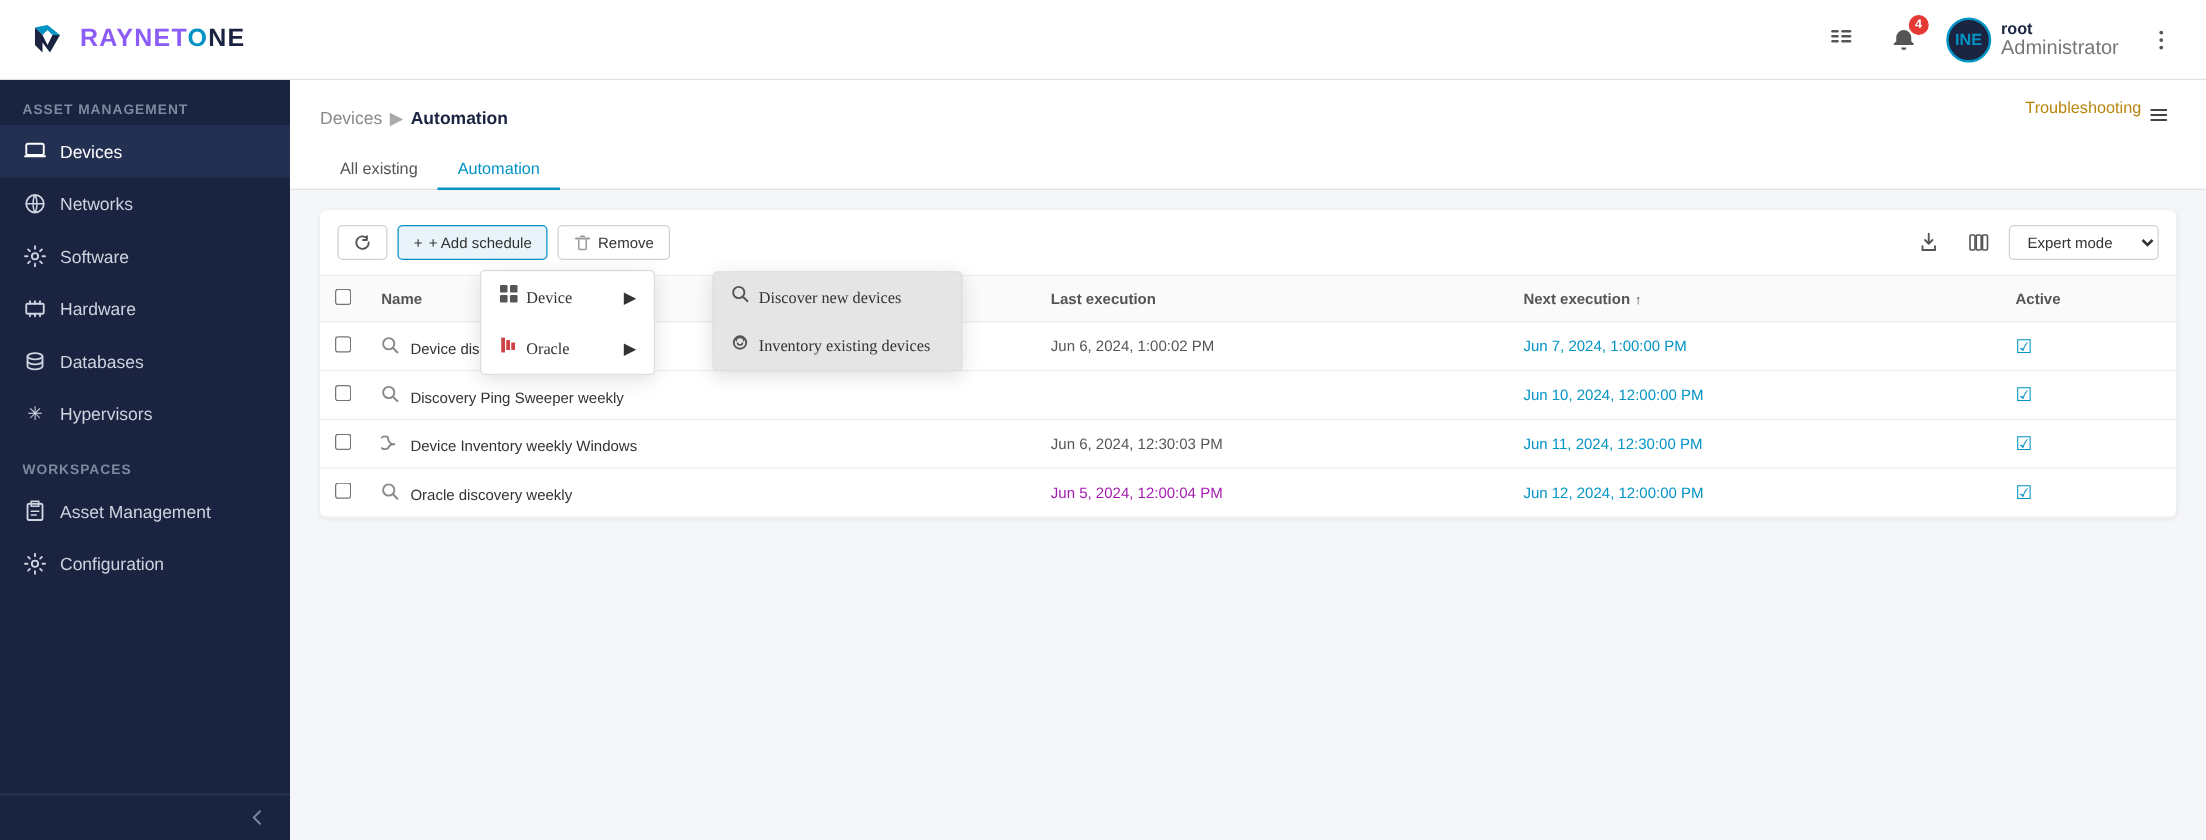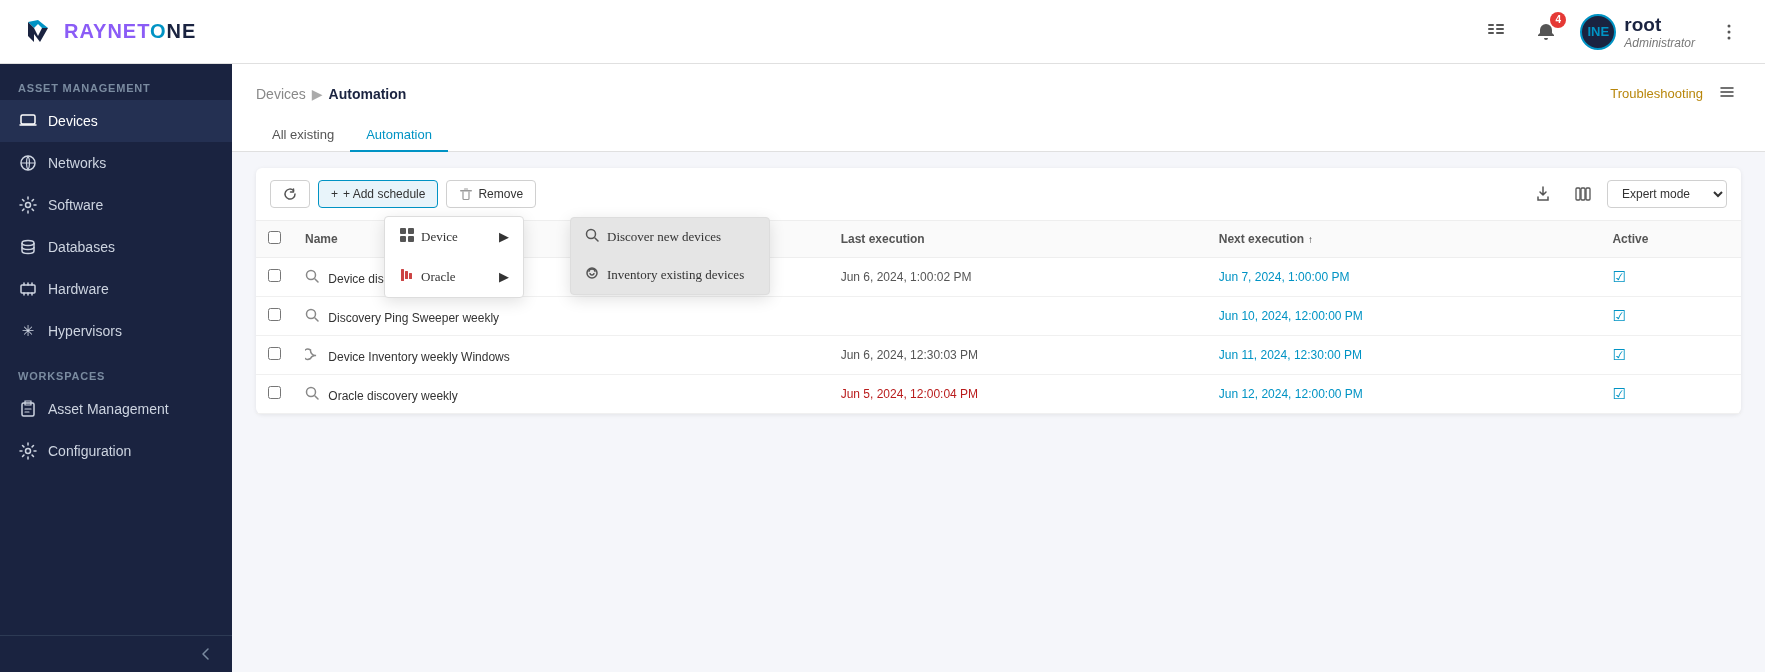--- a/index.html
+++ b/index.html
@@ -83,22 +83,22 @@
       justify-content: center;
       color: #0093c4;
       font-weight: 700;
       font-size: 13px;
       border: 2px solid #0093c4;
     }
     .user-info {
       display: flex;
       flex-direction: column;
     }
-    .user-name { font-weight: 600; font-size: 19px; color: #1a2340; }
-    .user-role { font-size: 12px; color: #777; font-style: italic; }
+    .user-name { font-weight: 600; font-size: 13px; color: #1a2340; }
+    .user-role { font-size: 16px; color: #777; }
 
     
     .main-layout {
       display: flex;
       flex: 1;
       overflow: hidden;
     }
 
     
     .sidebar {
@@ -178,22 +178,20 @@
       gap: 6px;
     }
     .breadcrumb-item {
       font-size: 14px;
       color: #888;
     }
     .breadcrumb-separator { color: #aaa; font-size: 14px; }
     .breadcrumb-current { color: #1a2340; font-weight: 600; font-size: 14px; }
     .header-actions {
       display: flex;
-      align-items: center;
-      gap: 10px;
     }
     .troubleshooting-link {
       color: #b8860b;
       font-size: 13px;
       font-weight: 500;
       cursor: pointer;
     }
     .hamburger-btn {
       cursor: pointer;
       color: #555;
@@ -434,35 +432,35 @@
         <svg width="18" height="18" viewBox="0 0 18 18" fill="none">
             <circle cx="9" cy="9" r="2.5" stroke="#cdd4e0" stroke-width="1.5"></circle>
             <path d="M9 1v2M9 15v2M1 9h2M15 9h2M3.5 3.5l1.4 1.4M13.1 13.1l1.4 1.4M14.5 3.5l-1.4 1.4M4.9 13.1l-1.4 1.4" stroke="#cdd4e0" stroke-width="1.5" stroke-linecap="round"></path>
           </svg>
       </span>
       <span>Software</span>
     </div>
     <div class="sidebar-item">
       <span class="sidebar-item-icon">
         <svg width="18" height="18" viewBox="0 0 18 18" fill="none">
+            <rect x="2" y="5" width="14" height="8" rx="1" stroke="#cdd4e0" stroke-width="1.5"></rect>
+            <path d="M5 5V3M9 5V3M13 5V3M5 13v2M9 13v2M13 13v2" stroke="#cdd4e0" stroke-width="1.5" stroke-linecap="round"></path>
+          </svg>
+      </span>
+      <span>Hardware</span>
+    </div>
+    <div class="sidebar-item">
+      <span class="sidebar-item-icon">
+        <svg width="18" height="18" viewBox="0 0 18 18" fill="none">
             <ellipse cx="9" cy="5" rx="6" ry="2.5" stroke="#cdd4e0" stroke-width="1.5"></ellipse>
             <path d="M3 5v4c0 1.4 2.7 2.5 6 2.5s6-1.1 6-2.5V5" stroke="#cdd4e0" stroke-width="1.5"></path>
             <path d="M3 9v4c0 1.4 2.7 2.5 6 2.5s6-1.1 6-2.5V9" stroke="#cdd4e0" stroke-width="1.5"></path>
           </svg>
       </span>
       <span>Databases</span>
-    </div>
-    <div class="sidebar-item">
-      <span class="sidebar-item-icon">
-        <svg width="18" height="18" viewBox="0 0 18 18" fill="none">
-            <rect x="2" y="5" width="14" height="8" rx="1" stroke="#cdd4e0" stroke-width="1.5"></rect>
-            <path d="M5 5V3M9 5V3M13 5V3M5 13v2M9 13v2M13 13v2" stroke="#cdd4e0" stroke-width="1.5" stroke-linecap="round"></path>
-          </svg>
-      </span>
-      <span>Hardware</span>
     </div>
     <div class="sidebar-item">
       <span class="sidebar-item-icon">✳</span>
       <span>Hypervisors</span>
     </div>
 
     <div class="sidebar-section-title">Workspaces</div>
     <div class="sidebar-item">
       <span class="sidebar-item-icon">
         <svg width="16" height="18" viewBox="0 0 16 18" fill="none">
@@ -679,21 +677,21 @@
     <td class="checkbox-cell">
       <input type="checkbox" style="">
     </td>
     <td>
       <span class="row-icon"><svg width="14" height="14" viewBox="0 0 14 14" fill="none">
                       <circle cx="6" cy="6" r="4.5" stroke="#888" stroke-width="1.5"></circle>
                       <path d="M10 10l3 3" stroke="#888" stroke-width="1.5" stroke-linecap="round"></path>
                     </svg></span>
       <span style="cursor:pointer; color:#333; margin-left:6px;">Oracle discovery weekly</span>
     </td>
-    <td style="color:#b91c1c;">Jun 5, 2024, 12:00:04 PM</td>
+    <td style="color:#a21caf;">Jun 5, 2024, 12:00:04 PM</td>
     <td style="color:#0093c4;">Jun 12, 2024, 12:00:00 PM</td>
     <td>
       <span class="active-check">☑</span>
     </td>
   </tr>
             </tbody>
         </table>
       </div>
     </div>
   </div>

